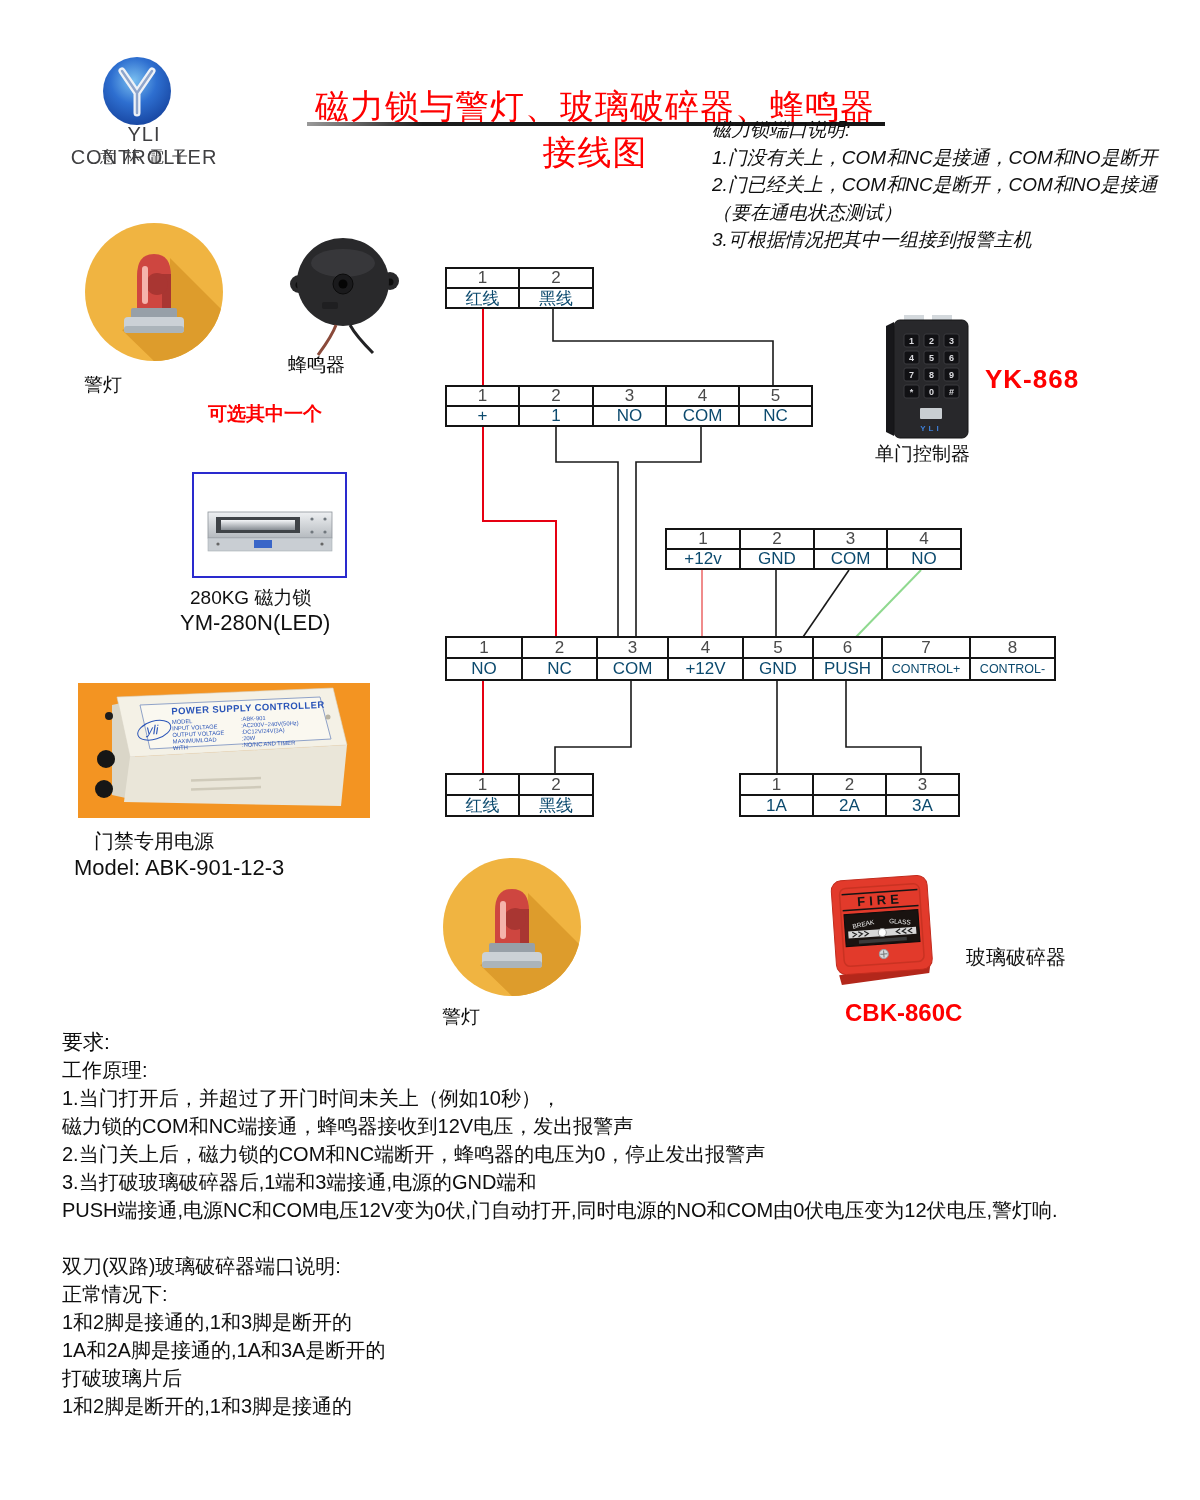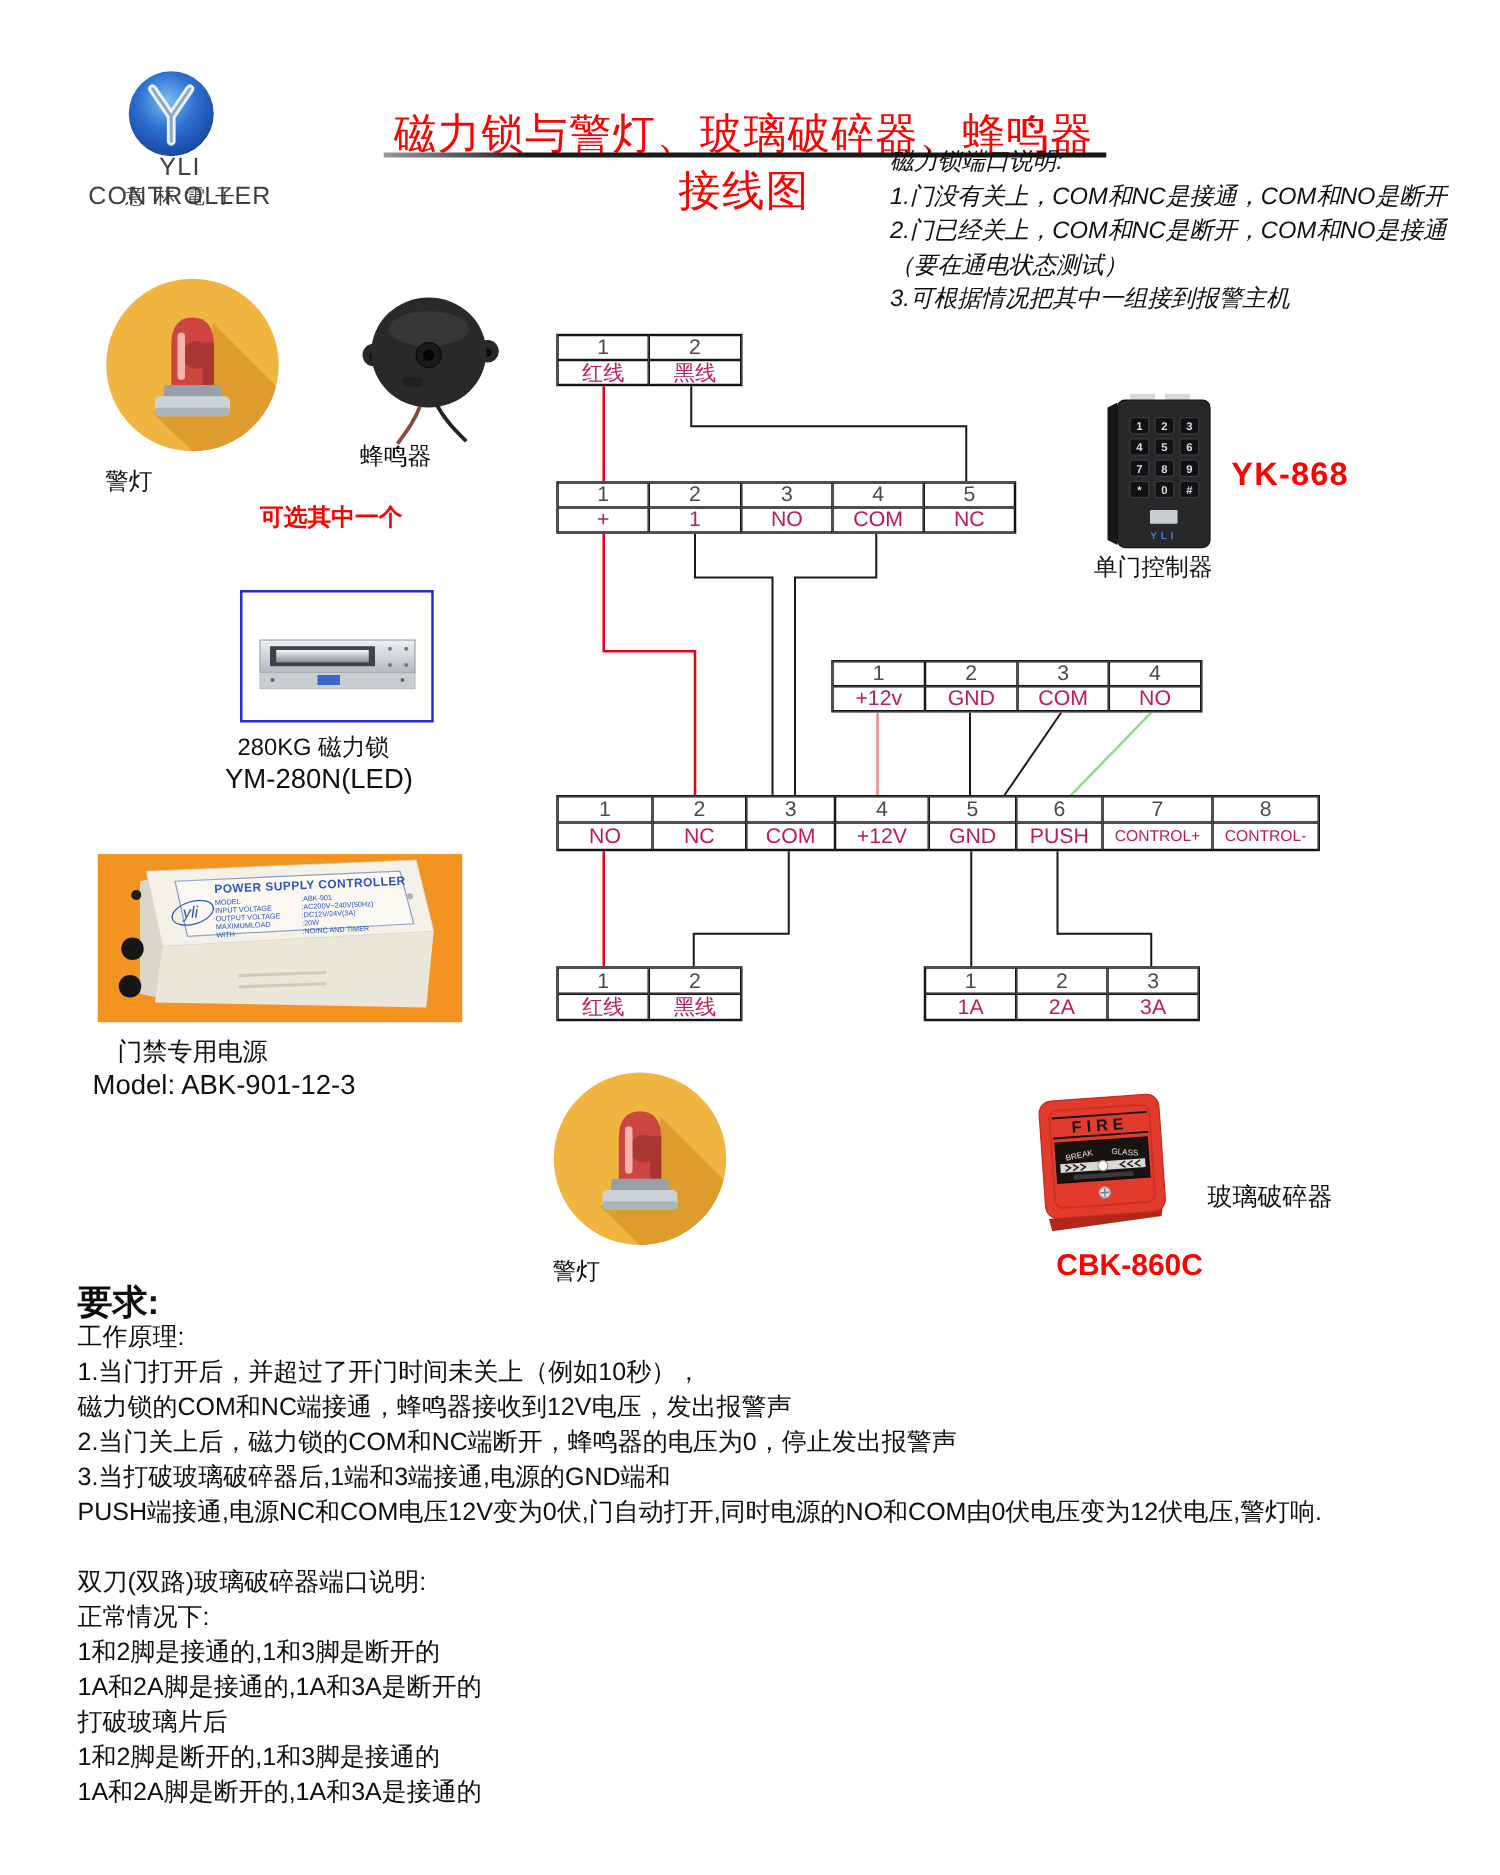--- a/index.html
+++ b/index.html
@@ -2,21 +2,21 @@
 <html><head>
 <meta charset="utf-8">
 <style>
   html,body{margin:0;padding:0;background:#fff;}
   #canvas{position:relative;width:1200px;height:1500px;background:#fff;
           font-family:"Liberation Sans",sans-serif;overflow:hidden;}
   .abs{position:absolute;}
   
   .wt{position:absolute;display:grid;background:#fff;border:1px solid #141414;z-index:3;}
   .wt .c{border:1px solid #141414;display:flex;align-items:center;justify-content:center;
-         font-size:17px;color:#be185d;box-sizing:border-box;white-space:nowrap;}
+         font-size:17px;color:#0c4a6e;box-sizing:border-box;white-space:nowrap;}
   .wt .n{color:#4a4a4a;}
   .wt .sm{font-size:12.5px;letter-spacing:0;}
   .t1{left:445px;top:267px;grid-template-columns:73px 74px;grid-template-rows:20px 20px;}
   .t2{left:445px;top:385px;grid-template-columns:73px 74px 73px 73px 73px;grid-template-rows:20px 20px;}
   .t3{left:665px;top:528px;grid-template-columns:74px 74px 73px 74px;grid-template-rows:20px 20px;}
   .t4{left:445px;top:636px;grid-template-columns:76px 75px 71px 75px 70px 69px 88px 85px;grid-template-rows:21px 22px;}
   .t5{left:445px;top:773px;grid-template-columns:73px 74px;grid-template-rows:21px 21px;}
   .t6{left:739px;top:773px;grid-template-columns:73px 73px 73px;grid-template-rows:21px 21px;}
   
   .title{left:300px;top:84px;width:590px;text-align:center;font-size:34px;font-weight:normal;
@@ -24,21 +24,21 @@
   .underline{left:307px;top:122px;width:578px;height:4px;
          background:linear-gradient(90deg,#9a9a9a,#1c1c1c 20%,#161616);z-index:4;}
   
   .logo-en{left:52px;top:123px;width:184px;text-align:center;font-size:20px;color:#3f3f41;letter-spacing:1px;}
   .logo-cn{left:52px;top:147px;width:184px;text-align:center;font-size:16px;color:#3f3f41;letter-spacing:8px;padding-left:8px;box-sizing:border-box;}
   
   .portnotes{left:712px;top:116px;font-size:19px;color:#0e0e0e;z-index:4;}
   .pn{height:27.5px;line-height:27.5px;white-space:nowrap;font-style:italic;}
   .notes{left:62px;top:1028px;font-size:20px;color:#0e0e0e;z-index:4;}
   .nl{height:28px;line-height:28px;white-space:nowrap;}
-  .nl.b{font-weight:bold;font-size:28px;}
+  .nl.b{font-weight:normal;font-size:21px;}
   
   .dlabel{position:absolute;color:#101010;font-size:19px;white-space:nowrap;z-index:4;}
   .red{color:#fe0000;font-weight:bold;}
   .maglock-box{left:192px;top:472px;width:151px;height:102px;border:2px solid #2a2ace;background:#fff;z-index:3;}
   svg{display:block;}
   .dev{position:absolute;z-index:3;}
   .wires{position:absolute;left:0;top:0;z-index:2;pointer-events:none;}
 </style>
 </head>
 <body>
@@ -339,16 +339,15 @@
     <div class="nl">2.当门关上后，磁力锁的COM和NC端断开，蜂鸣器的电压为0，停止发出报警声</div>
     <div class="nl">3.当打破玻璃破碎器后,1端和3端接通,电源的GND端和</div>
     <div class="nl">PUSH端接通,电源NC和COM电压12V变为0伏,门自动打开,同时电源的NO和COM由0伏电压变为12伏电压,警灯响.</div>
     <div class="nl"></div>
     <div class="nl">双刀(双路)玻璃破碎器端口说明:</div>
     <div class="nl">正常情况下:</div>
     <div class="nl">1和2脚是接通的,1和3脚是断开的</div>
     <div class="nl">1A和2A脚是接通的,1A和3A是断开的</div>
     <div class="nl">打破玻璃片后</div>
     <div class="nl">1和2脚是断开的,1和3脚是接通的</div>
-    <div class="nl">1A和2A脚是断开的,1A和3A是接通的</div>
   </div>
 
 </div>
 
 </body></html>

